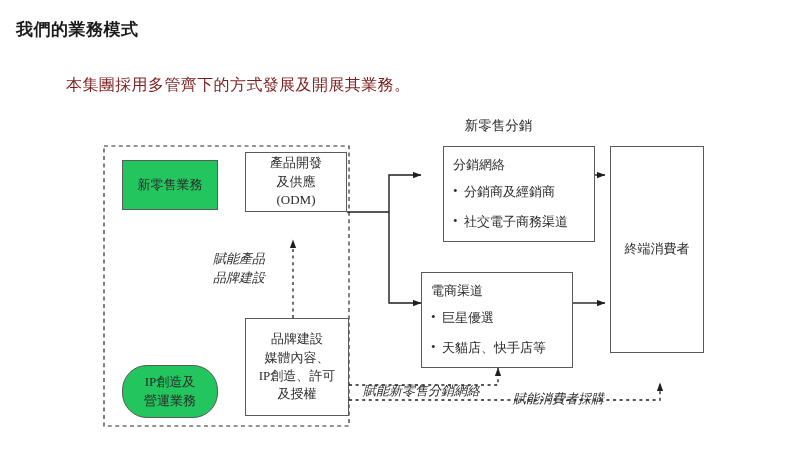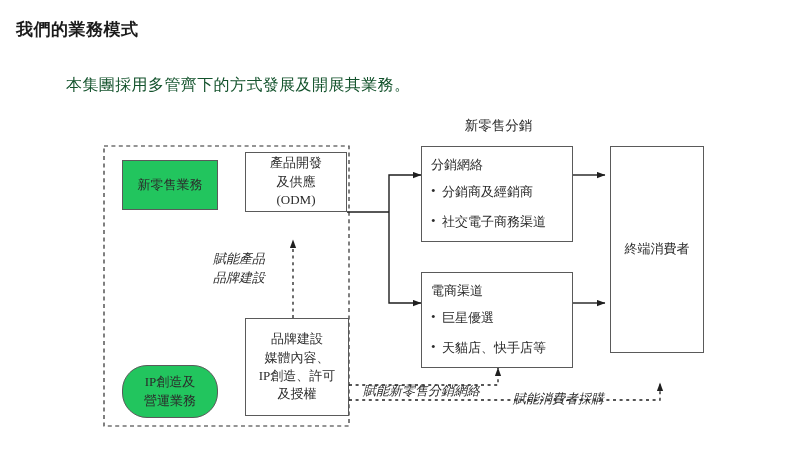--- a/index.html
+++ b/index.html
@@ -25,21 +25,21 @@
     letter-spacing: 0.5px;
     color: #1b1b1b;
   }
 
   #intro-paragraph {
     position: absolute;
     left: 66px;
     top: 75px;
     font-size: 16px;
     letter-spacing: 0.4px;
-    color: #14532d;
+    color: #7f1d1d;
   }
 
   #diagram {
     position: absolute;
     left: 0;
     top: 0;
     width: 803px;
     height: 458px;
   }
 
@@ -163,21 +163,21 @@
     <div>(ODM)</div>
   </div>
 
   <div class="node centered" style="left:245px; top:318px; width:104px; height:98px;">
     <div>品牌建設</div>
     <div>媒體內容、</div>
     <div>IP創造、許可</div>
     <div>及授權</div>
   </div>
 
-  <div class="node listbox" style="left:421px; top:146px; width:152px; height:96px;">
+  <div class="node listbox" style="left:443px; top:146px; width:152px; height:96px;">
     <div class="title">分銷網絡</div>
     <div class="bullet">
       <span class="dot">•</span>
       <span>分銷商及經銷商</span>
     </div>
     <div class="bullet">
       <span class="dot">•</span>
       <span>社交電子商務渠道</span>
     </div>
   </div>

